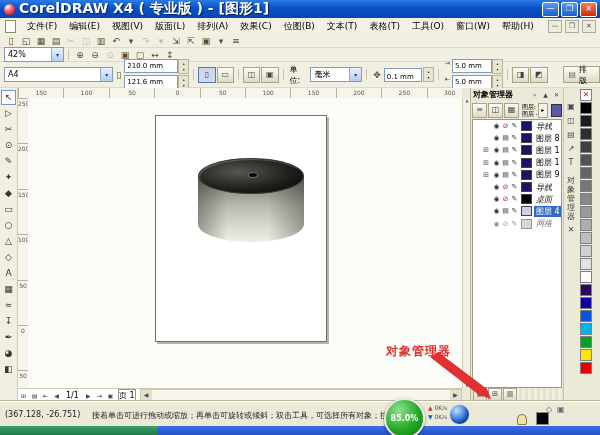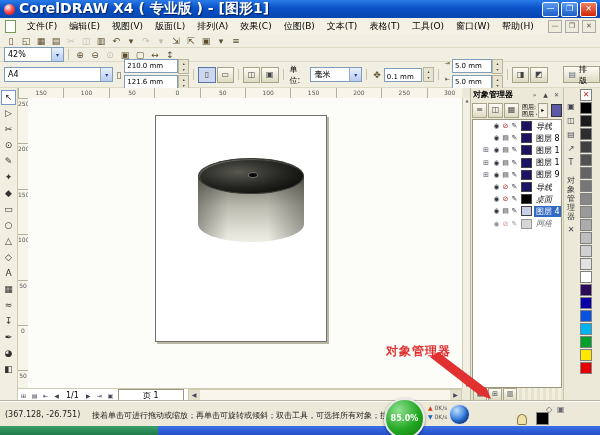--- a/index.html
+++ b/index.html
@@ -77,21 +77,21 @@
     background:#0a0a0a;border:1px solid #777;}
   .vscroll{position:absolute;left:462px;top:10px;width:8px;height:290px;background:#f3f1e4;
     border-left:1px solid #cfcbb2;display:flex;flex-direction:column;justify-content:space-between;
     font-size:4px;color:#667;text-align:center;}
   
   .pagenav{position:absolute;left:18px;top:300px;width:444px;height:13px;background:#ffffff;
     display:flex;align-items:center;border-top:1px solid #cfcbb2;}
   .pn-btn{width:11px;height:11px;font-size:6px;line-height:11px;text-align:center;color:#445;}
   .pn-counter{font-size:8px;padding:0 4px;}
   .pn-tab{height:12px;background:#fff;border:1px solid #9a9680;border-bottom:none;
-    font-size:8px;padding:0 24px;line-height:12px;margin-left:2px;}
+    font-size:8px;padding:0 0;line-height:12px;margin-left:2px;}
   .hscroll{flex:1;height:11px;margin-left:4px;background:#f8f6ec;border:1px solid #cfcbb2;
     display:flex;justify-content:space-between;font-size:6px;line-height:10px;color:#446;}
   .hscroll span{width:11px;text-align:center;background:#e4e0cc;}
   
   .docker{position:absolute;left:470px;top:0;width:93px;height:313px;background:#ece9d8;
     border-left:1px solid #b9b59c;display:flex;flex-direction:column;box-sizing:border-box;}
   .dk-head{height:13px;display:flex;align-items:center;padding:0 2px;font-size:8px;}
   .dk-title{white-space:nowrap;overflow:hidden;font-weight:bold;}
   .dk-ctrl{margin-left:auto;display:flex;gap:2px;}
   .dk-ctrl span{font-size:6px;color:#444;width:9px;text-align:center;}

